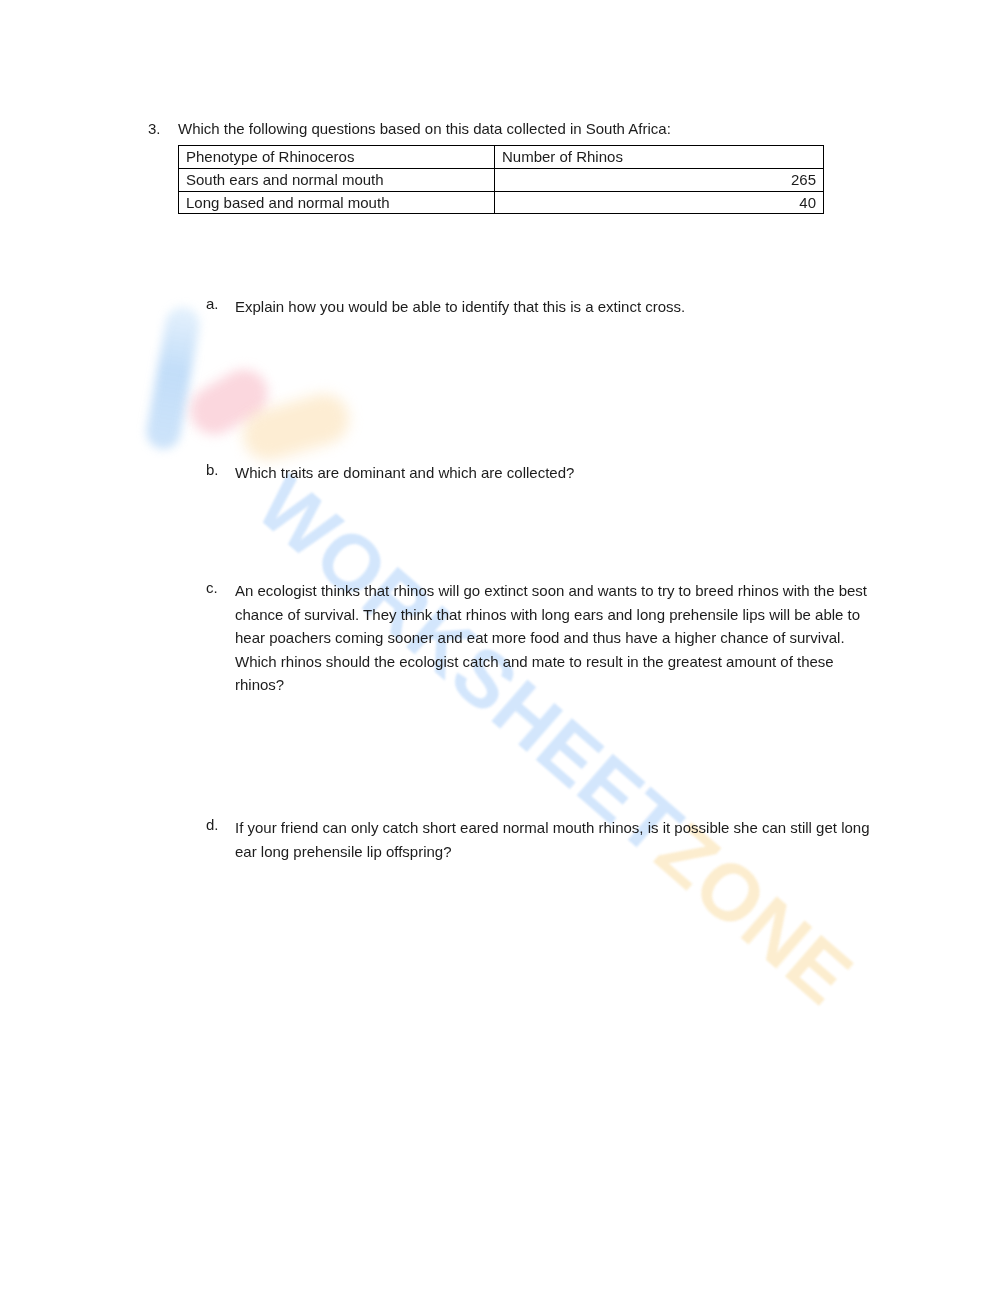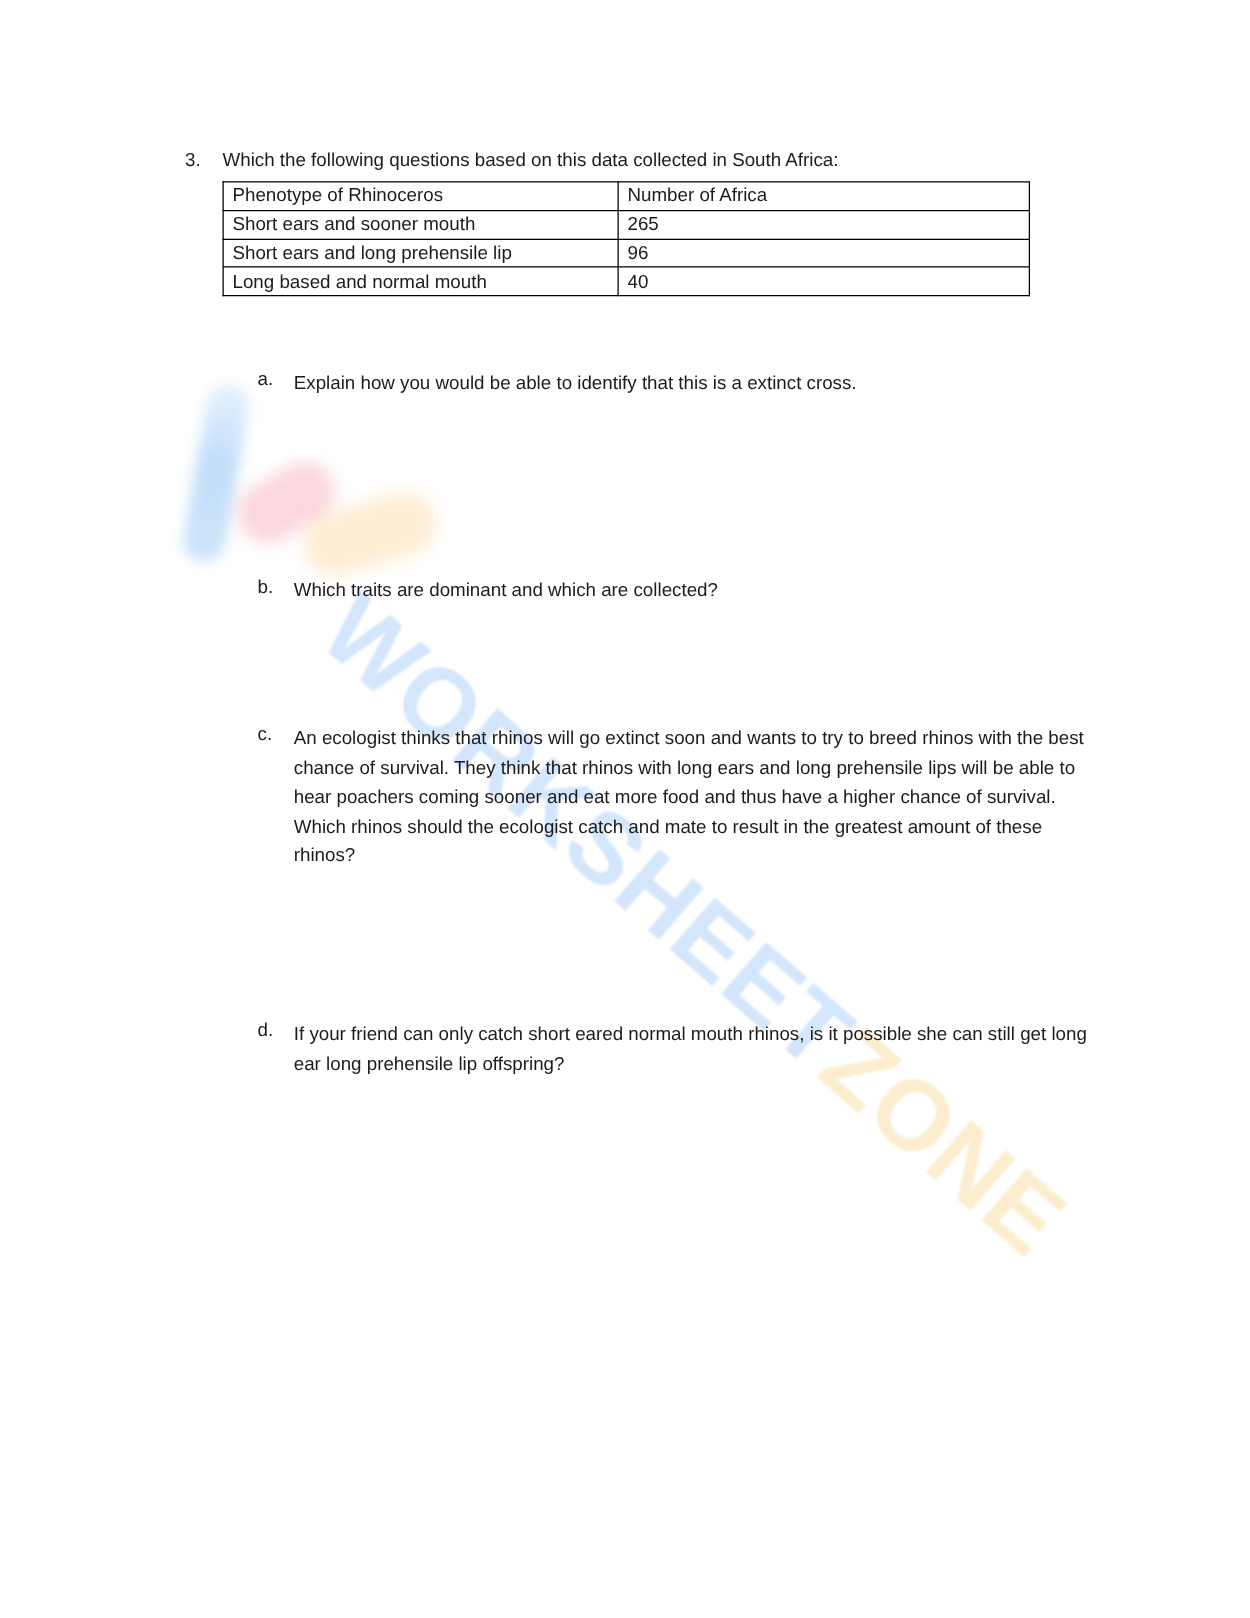--- a/index.html
+++ b/index.html
@@ -80,21 +80,21 @@
   .rhino-table td {
     border: 1.5px solid #000000;
     height: 22.8px;
     box-sizing: border-box;
     padding: 0 7px;
     overflow: hidden;
     white-space: nowrap;
   }
   .col-phenotype { width: 316px; }
   .col-count     { width: 329px; }
-  .count-cell    { }
+  .count-cell    { text-align: right; }
 
   
   .subq {
     position: absolute;
     left: 206px;
     display: flex;
     align-items: flex-start;
   }
   .subq-label { display: inline-block; width: 29px; flex: 0 0 29px; }
   .subq-text  { width: 652px; line-height: 23.6px; }
@@ -124,29 +124,25 @@
   </div>
 
   <table class="rhino-table">
     <colgroup>
         <col class="col-phenotype">
         <col class="col-count">
       </colgroup>
     <tbody>
       <tr>
         <td>Phenotype of Rhinoceros</td>
-        <td>Number of Africa</td>
+        <td>Number of Rhinos</td>
       </tr>
       <tr>
-        <td class="phenotype-cell">Short ears and sooner mouth</td>
+        <td class="phenotype-cell">South ears and normal mouth</td>
         <td class="count-cell">265</td>
-      </tr>
-      <tr>
-        <td class="phenotype-cell">Short ears and long prehensile lip</td>
-        <td class="count-cell">96</td>
       </tr>
       <tr>
         <td class="phenotype-cell">Long based and normal mouth</td>
         <td class="count-cell">40</td>
       </tr>
     </tbody>
   </table>
 
   <div class="subq subq-a">
     <span class="subq-label">a.</span>

